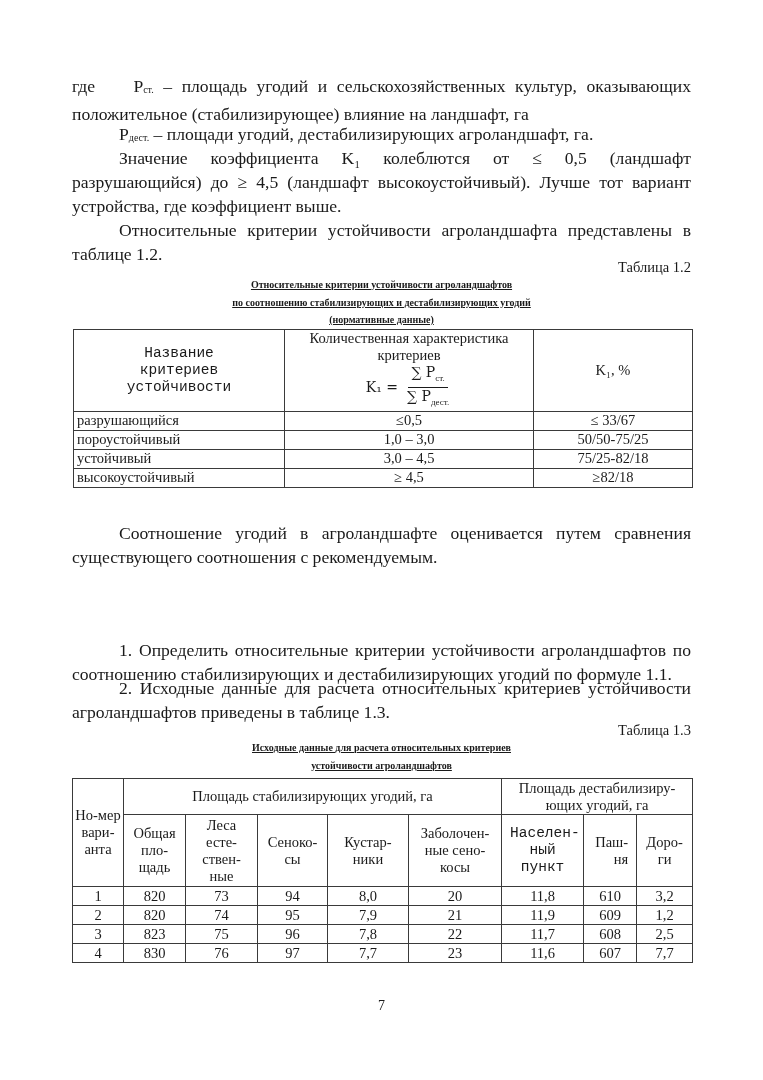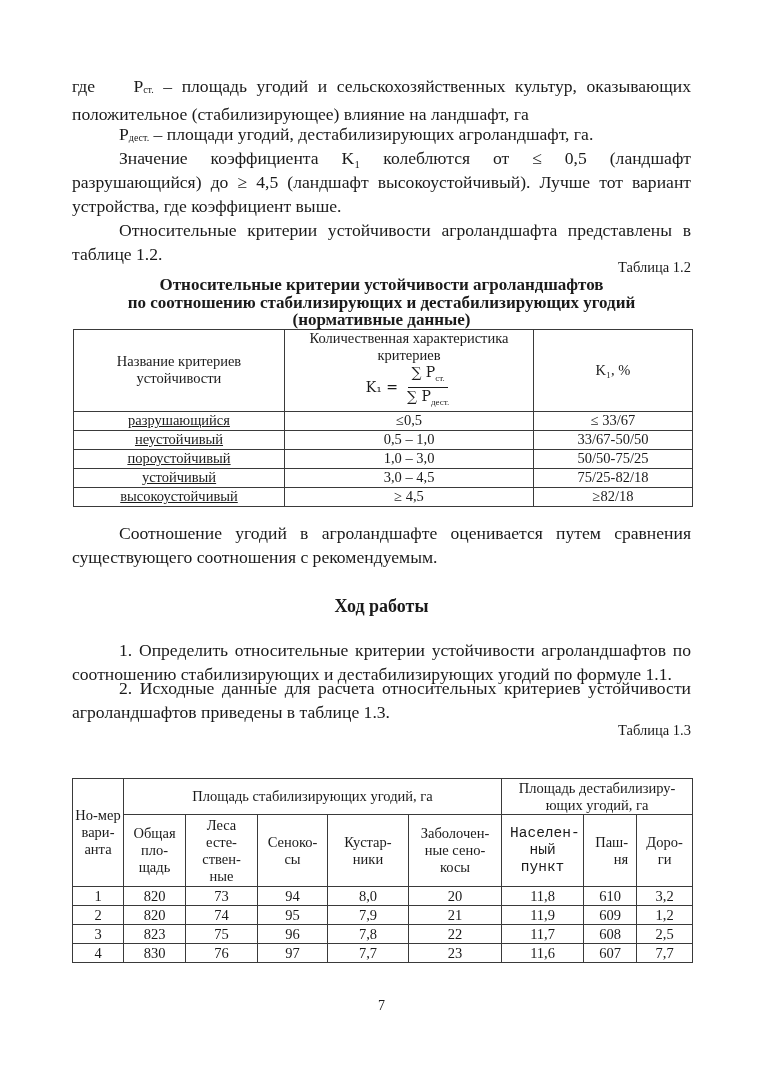--- a/index.html
+++ b/index.html
@@ -14,36 +14,36 @@
     font-size: 17.6px; line-height: 24px; text-align: justify;
     text-align-last: left;
   }
   .para.ind { text-indent: 47px; }
   sub.s { font-size: 10px; vertical-align: -1px; }
   .tbl-label {
     position: absolute; right: 72px; font-size: 14.5px; line-height: 18px;
   }
   .tbl-title {
     position: absolute; left: 72px; width: 619px; text-align: center;
-    font-weight: bold; font-size: 17px; line-height: 17.5px;
+    font-weight: bold; font-size: 10px; line-height: 17.5px; text-decoration: underline;
   }
   .section-title {
     position: absolute; left: 72px; width: 619px; text-align: center;
     font-weight: bold; font-size: 18px; line-height: 24px;
   }
   table.grid {
     position: absolute; border-collapse: collapse; table-layout: fixed;
     font-size: 14.5px; line-height: 17px;
   }
   table.grid td, table.grid th {
     border: 1px solid #3a3a3a; padding: 0 3px; font-weight: normal;
     vertical-align: middle; overflow: hidden;
   }
   .c { text-align: center; }
-  .l { text-align: center; text-decoration: underline; }
+  .l { text-align: left; }
   .formula {
     display: inline-flex; align-items: center; gap: 6px; font-family: "DejaVu Serif", serif;
     font-size: 14px;
   }
   .frac { display: inline-flex; flex-direction: column; align-items: center; }
   .frac .num { border-bottom: 1px solid #1a1a1a; padding: 0 3px; line-height: 17px; }
   .frac .den { padding: 0 3px; line-height: 17px; }
   .frac sub { font-size: 9px; font-family: "Liberation Serif", serif; }
   .pnum { position: absolute; left: 0; width: 763px; top: 998px; text-align: center; font-size: 14px; }
 </style>
@@ -72,70 +72,66 @@
   </div>
 
   <table class="grid" style="left:73px; top:329px; width:619px;">
     <colgroup>
         <col style="width:211px">
         <col style="width:249px">
         <col style="width:159px">
       </colgroup>
     <tbody>
         <tr style="height:77px;">
-      <th class="c" style="padding:0 40px;">Название критериев устойчивости</th>
+      <th class="c" style="padding:0 40px;font-family:Liberation Mono, monospace;">Название критериев устойчивости</th>
       <th class="c">
         <div style="padding:0 20px;">Количественная характеристика критериев</div>
         <div class="formula">
           <span>K₁ =</span>
           <span class="frac">
             <span class="num"><span>∑ P</span><sub>ст.</sub></span>
             <span class="den"><span>∑ P</span><sub>дест.</sub></span>
           </span>
         </div>
       </th>
       <th class="c">K₁, %</th>
     </tr>
     <tr style="height:19px;">
       <td class="l">разрушающийся</td>
       <td class="c">≤0,5</td>
       <td class="c">≤ 33/67</td>
     </tr>
     <tr style="height:19px;">
-      <td class="l">неустойчивый</td>
-      <td class="c">0,5 – 1,0</td>
-      <td class="c">33/67-50/50</td>
-    </tr>
-    <tr style="height:19px;">
       <td class="l">пороустойчивый</td>
       <td class="c">1,0 – 3,0</td>
       <td class="c">50/50-75/25</td>
     </tr>
     <tr style="height:19px;">
       <td class="l">устойчивый</td>
       <td class="c">3,0 – 4,5</td>
       <td class="c">75/25-82/18</td>
     </tr>
     <tr style="height:19px;">
       <td class="l">высокоустойчивый</td>
       <td class="c">≥ 4,5</td>
       <td class="c">≥82/18</td>
     </tr>
   </tbody>
     </table>
 
   <div class="para ind" style="top:521px;">Соотношение угодий в агроландшафте оценивается путем сравнения существующего соотношения с рекомендуемым.</div>
 
-  <div class="section-title" style="top:594px;">Ход работы</div>
 
   <div class="para ind" style="top:622px;margin-top:16px;">1. Определить относительные критерии устойчивости агроландшафтов по соотношению стабилизирующих и дестабилизирующих угодий по формуле 1.1.</div>
   <div class="para ind" style="top:670px;margin-top:6px;">2. Исходные данные для расчета относительных критериев устойчивости агроландшафтов приведены в таблице 1.3.</div>
 
   <div class="tbl-label" style="top:721px;">Таблица 1.3</div>
   <div class="tbl-title" style="top:739px;">
+    <div>Исходные данные для расчета относительных критериев</div>
+    <div>устойчивости агроландшафтов</div>
   </div>
 
   <table class="grid" style="left:72px; top:778px; width:620px;">
     <colgroup>
       <col style="width:51px">
         <col style="width:62px">
         <col style="width:72px">
         <col style="width:70px">
       <col style="width:81px">
         <col style="width:93px">

